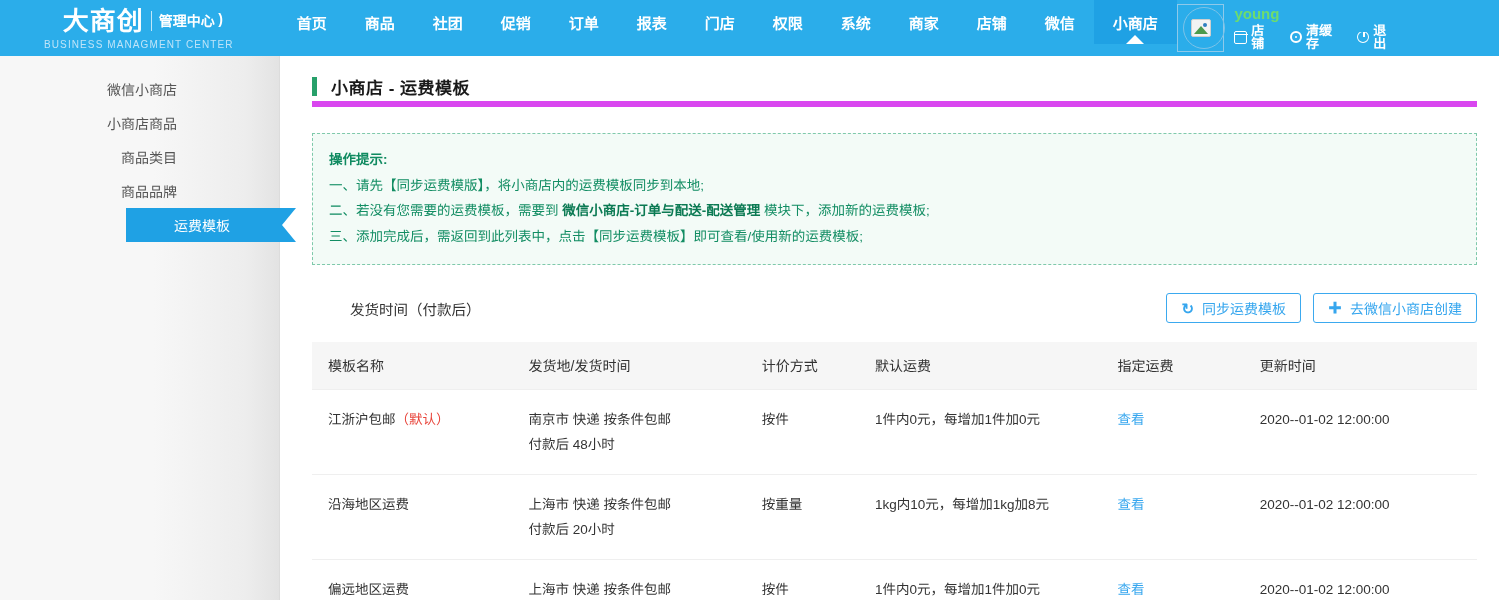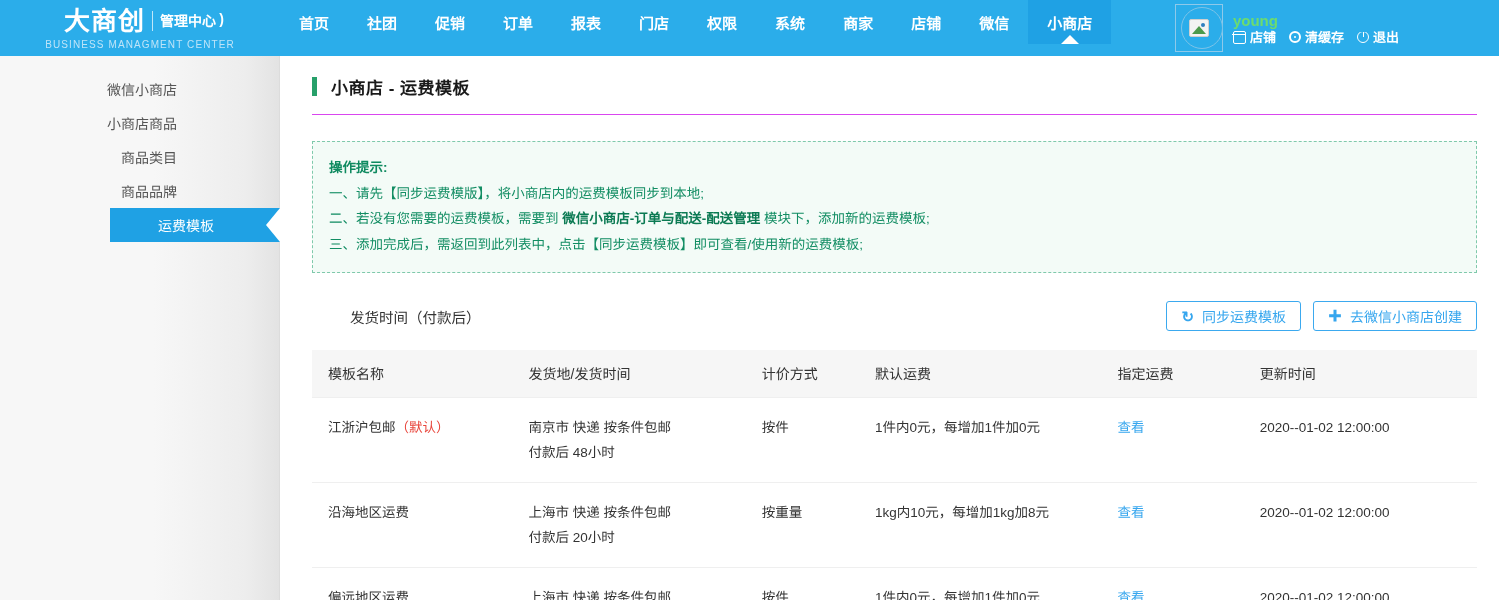--- a/index.html
+++ b/index.html
@@ -101,20 +101,21 @@
   .ico-power::before{ content:""; position:absolute; left:5px; top:-2px; width:1.5px;height:7px;background:#fff;}
   .ico-power::after{ content:""; position:absolute; left:2px; top:-3px; width:8px;height:3px;background:#2badea;}
 
   
   .sidebar {
     position:absolute; top:56px; left:0; width:280px; height:544px;
     background:linear-gradient(to right,#f7f7f7 0%,#f7f7f7 55%,#ededed 88%,#e3e3e3 100%);
     border-right:1px solid #dcdcdc;
     padding-top:16px;
     z-index:5;
+    padding-left:16px;
   }
   .side-item {
     height:33px; display:flex; align-items:center; justify-content:flex-end;
     padding-right:102px;
     font-size:14px; color:#555; cursor:pointer; position:relative;
     margin-bottom:1px;
   }
   .side-item.active {
     background:#1fa1e4; color:#fff; margin-left:110px; padding-right:0;
     justify-content:center; width:170px; height:34px;
@@ -129,21 +130,21 @@
   
   .main {
     position:absolute; top:56px; left:280px; width:1219px; height:544px;
     background:#ffffff;
     overflow:hidden;
   }
   .card { margin:0 22px 0 32px; padding-top:18px; }
 
   .page-title-wrap{
     display:flex; align-items:center; gap:14px;
-    padding-bottom:15px; border-bottom:1px solid #d946ef;
+    padding-bottom:2px; border-bottom:6px solid #d946ef;
   }
   .title-accent { width:5px; height:19px; background:#27a06a; display:block;}
   .page-title { font-size:17px; font-weight:bold; color:#1a1a1a; letter-spacing:.5px;}
 
   .notice {
     margin-top:26px;
     border:1px dashed #7fc9ab;
     background:#f3fbf7;
     padding:13px 16px 15px 16px;
     color:#128d63;
@@ -199,20 +200,23 @@
         <span class="brand-main">大商创</span>
         <span class="brand-sep"></span>
         <span class="brand-sub">管理中心</span>
       </div>
       <div class="brand-en">BUSINESS MANAGMENT CENTER</div>
     </div>
 
     <nav class="nav">
       <div class="nav-item">
           <span>首页</span>
+        </div>
+      <div class="nav-item">
+          <span>商品</span>
         </div>
       <div class="nav-item">
           <span>社团</span>
         </div>
       <div class="nav-item">
           <span>促销</span>
         </div>
       <div class="nav-item">
           <span>订单</span>
         </div>

